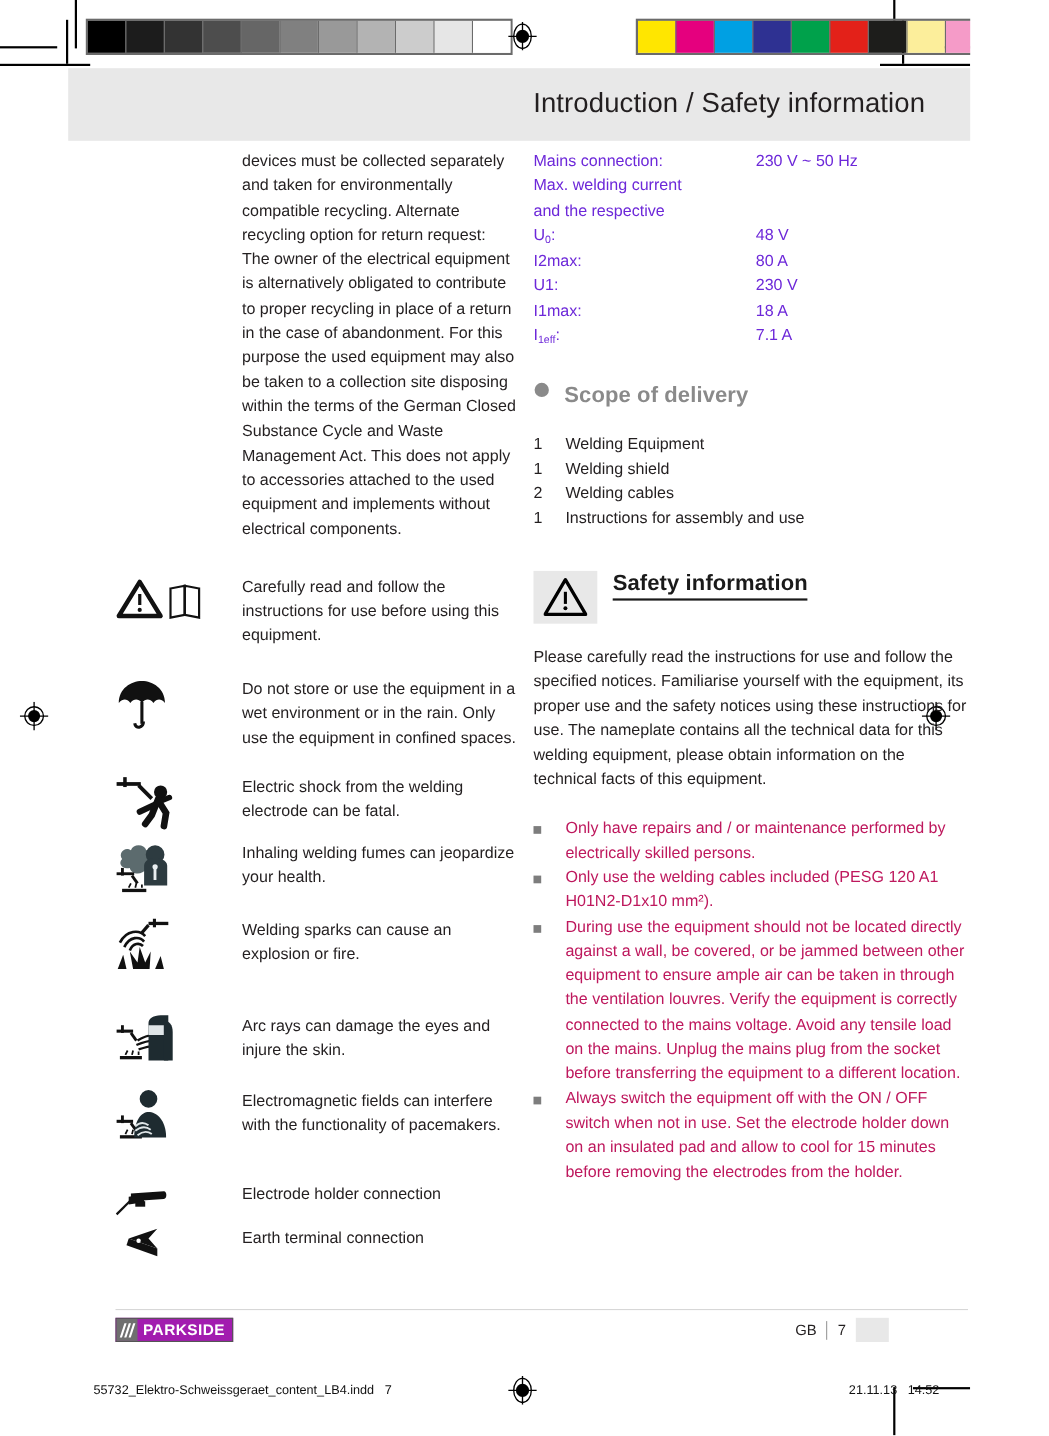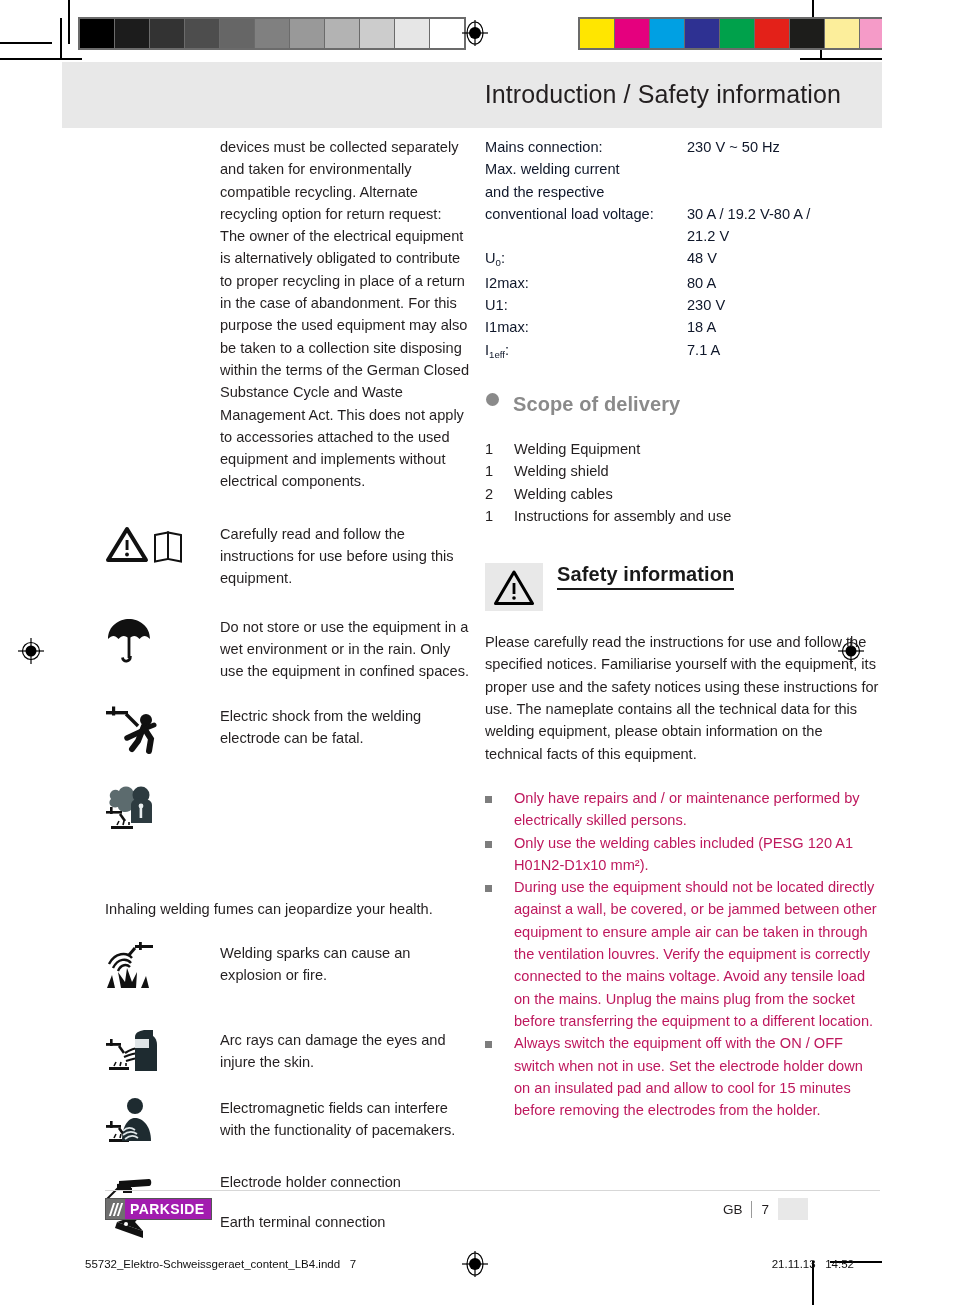--- a/index.html
+++ b/index.html
@@ -89,21 +89,21 @@
     line-height: 22.3px;
     color: #231f20;
   }
 
   
   .spec-table {
     width: 100%;
     border-collapse: collapse;
     font-size: 14.6px;
     line-height: 22.3px;
-    color: #0f172a;
+    color: #6d28d9;
   }
   .spec-table td { padding: 0; vertical-align: top; }
   .spec-label { width: 202px; white-space: nowrap; }
   .spec-value { white-space: nowrap; }
   .spec-value.wrap { white-space: normal; }
   sub { font-size: 0.66em; vertical-align: baseline; position: relative; top: 3px; }
 
   
   .sec-head {
     display: flex;
@@ -341,21 +341,21 @@
          <path d="M21 9 L33 21" stroke="#111" stroke-width="3.4"></path>
          <circle cx="41" cy="15" r="6" fill="#111"></circle>
          <path d="M39 21 L33 36 L27 44" stroke="#111" stroke-width="6" fill="none" stroke-linecap="round"></path>
          <path d="M39 23 L46 34 L44 46" stroke="#111" stroke-width="6" fill="none" stroke-linecap="round"></path>
          <path d="M37 26 L22 33" stroke="#111" stroke-width="5.5" stroke-linecap="round"></path>
          <path d="M39 24 L49 20" stroke="#111" stroke-width="5" stroke-linecap="round"></path>
             </svg>
           </div>
           <div class="picto-text">Electric shock from the welding electrode can be fatal.</div>
         </div>
-        <div class="picto-row" style="margin-top: 26px; flex-direction: column;">
+        <div class="picto-row" style="margin-top: 8px;">
           <div class="picto-cell">
             <svg width="50" height="48" viewBox="0 0 50 48">
               <path d="M6 16 C2 10 9 4 14 8 C16 2 26 2 28 8 C35 5 40 12 35 17
                   C40 22 34 29 28 25 C24 31 14 30 13 24 C6 26 2 20 6 16 Z" fill="#5c6b6e"></path>
          <circle cx="36" cy="12" r="8.5" fill="#2d3b40"></circle>
          <path d="M26 22 C26 17 32 15 36 15 C40 15 47 17 47 22 L47 40 L26 40 Z" fill="#2d3b40"></path>
          <rect x="34.6" y="24" width="2.6" height="11" fill="#e9eef0"></rect>
          <circle cx="36" cy="23" r="2.4" fill="#e9eef0"></circle>
          <rect x="1" y="28" width="16" height="2.6" fill="#111"></rect>
          <rect x="5" y="24" width="2.6" height="7" fill="#111"></rect>
@@ -410,21 +410,21 @@
          <path d="M11 37 L9 41 M16 37 L15 41 M21 38 L21 41" stroke="#111" stroke-width="1.6"></path>
          <circle cx="30" cy="9" r="8" fill="#1e2b30"></circle>
          <path d="M17 44 C17 28 24 21 30 21 C37 21 46 28 46 44 Z" fill="#1e2b30"></path>
          <path d="M18 34 C22 30 26 30 30 33" fill="none" stroke="#dfe5e7" stroke-width="1.7"></path>
          <path d="M18 38 C23 34 28 34 32 37" fill="none" stroke="#dfe5e7" stroke-width="1.7"></path>
          <path d="M20 42 C25 38 29 38 33 41" fill="none" stroke="#dfe5e7" stroke-width="1.7"></path>
             </svg>
           </div>
           <div class="picto-text">Electromagnetic fields can interfere with the functionality of pacemakers.</div>
         </div>
-        <div class="picto-row" style="margin-top: 26px;">
+        <div class="picto-row" style="margin-top: 37px;">
           <div class="picto-cell">
             <svg width="50" height="32" viewBox="0 0 50 32">
               <path d="M14 10 L44 8 C47 8 47 15 44 15 L14 17 Z" fill="#111"></path>
          <path d="M12 13 L26 11 L26 18 L12 20 Z" fill="#111"></path>
          <path d="M13 17 L1 29" stroke="#111" stroke-width="2"></path>
          <rect x="18" y="17" width="9" height="5" fill="#111"></rect>
             </svg>
           </div>
           <div class="picto-text">Electrode holder connection</div>
         </div>
@@ -449,25 +449,20 @@
             <td class="spec-label">Mains connection:</td>
             <td class="spec-value" style="white-space: pre-line;">230 V ~ 50 Hz</td>
           </tr>
           <tr>
             <td class="spec-label">Max. welding current</td>
             <td class="spec-value" style="white-space: pre-line;"></td>
           </tr>
           <tr>
             <td class="spec-label">and the respective</td>
             <td class="spec-value" style="white-space: pre-line;"></td>
-          </tr>
-          <tr>
-            <td class="spec-label">conventional load voltage:</td>
-            <td class="spec-value wrap" style="white-space: pre-line;">30 A / 19.2 V-80 A /
-21.2 V</td>
           </tr>
           <tr>
             <td class="spec-label">U<sub>0</sub>:</td>
             <td class="spec-value" style="white-space: pre-line;">48 V</td>
           </tr>
           <tr>
             <td class="spec-label">I2max:</td>
             <td class="spec-value" style="white-space: pre-line;">80 A</td>
           </tr>
           <tr>

